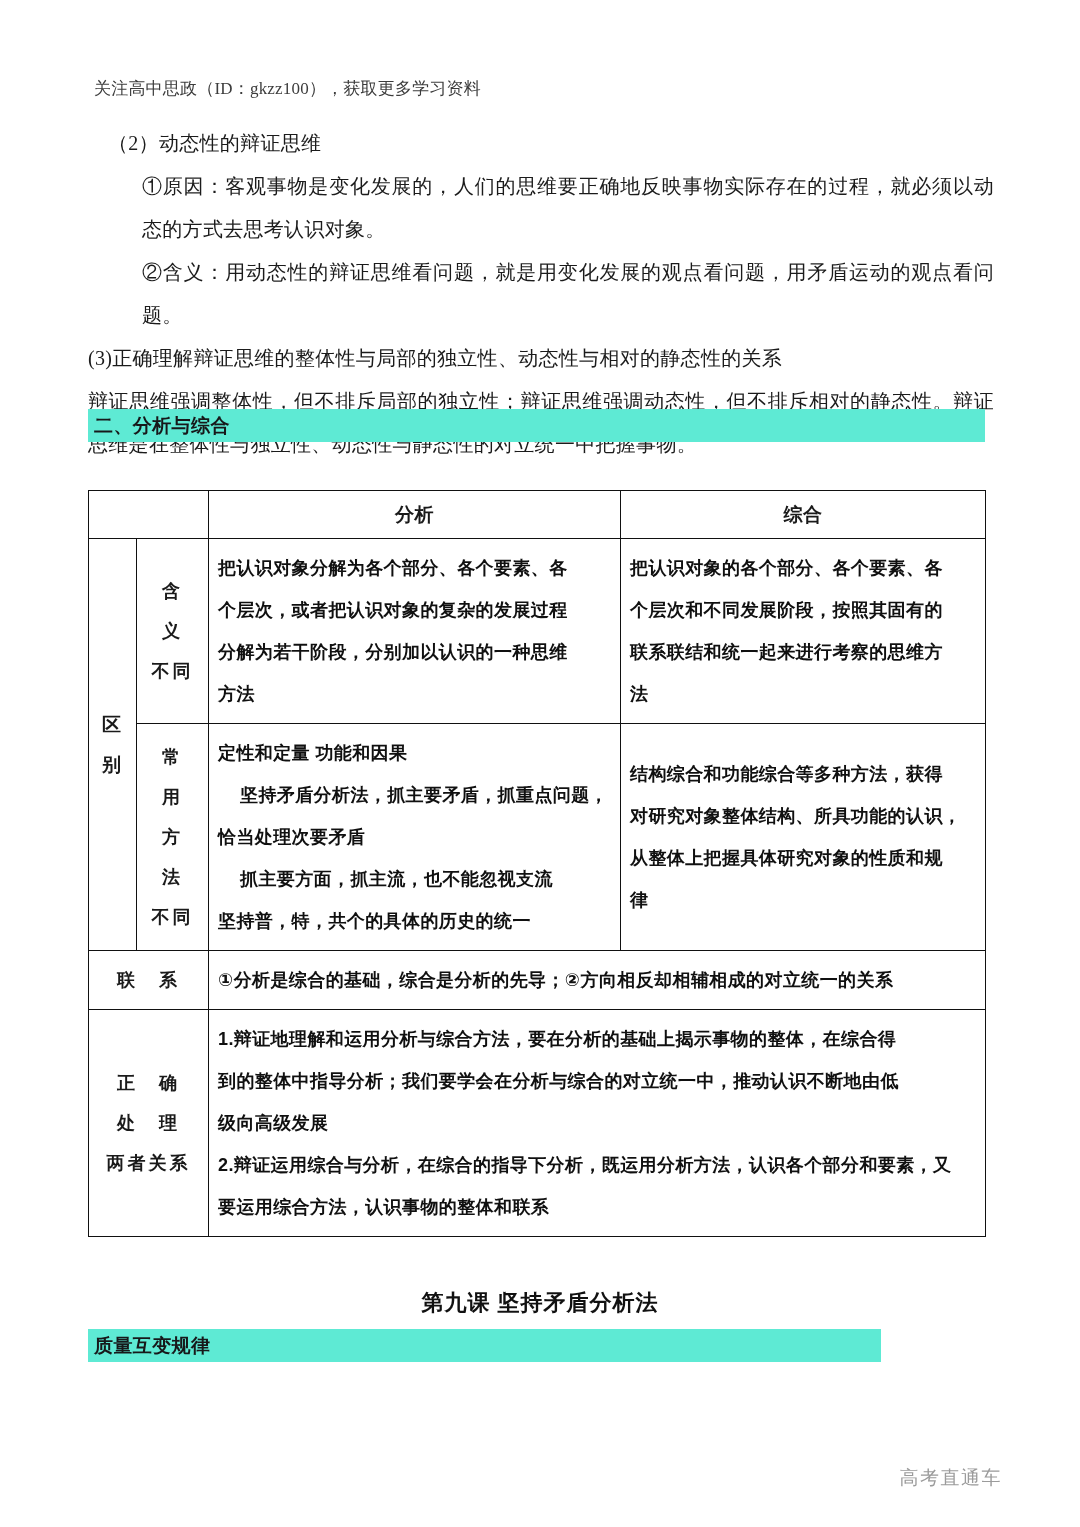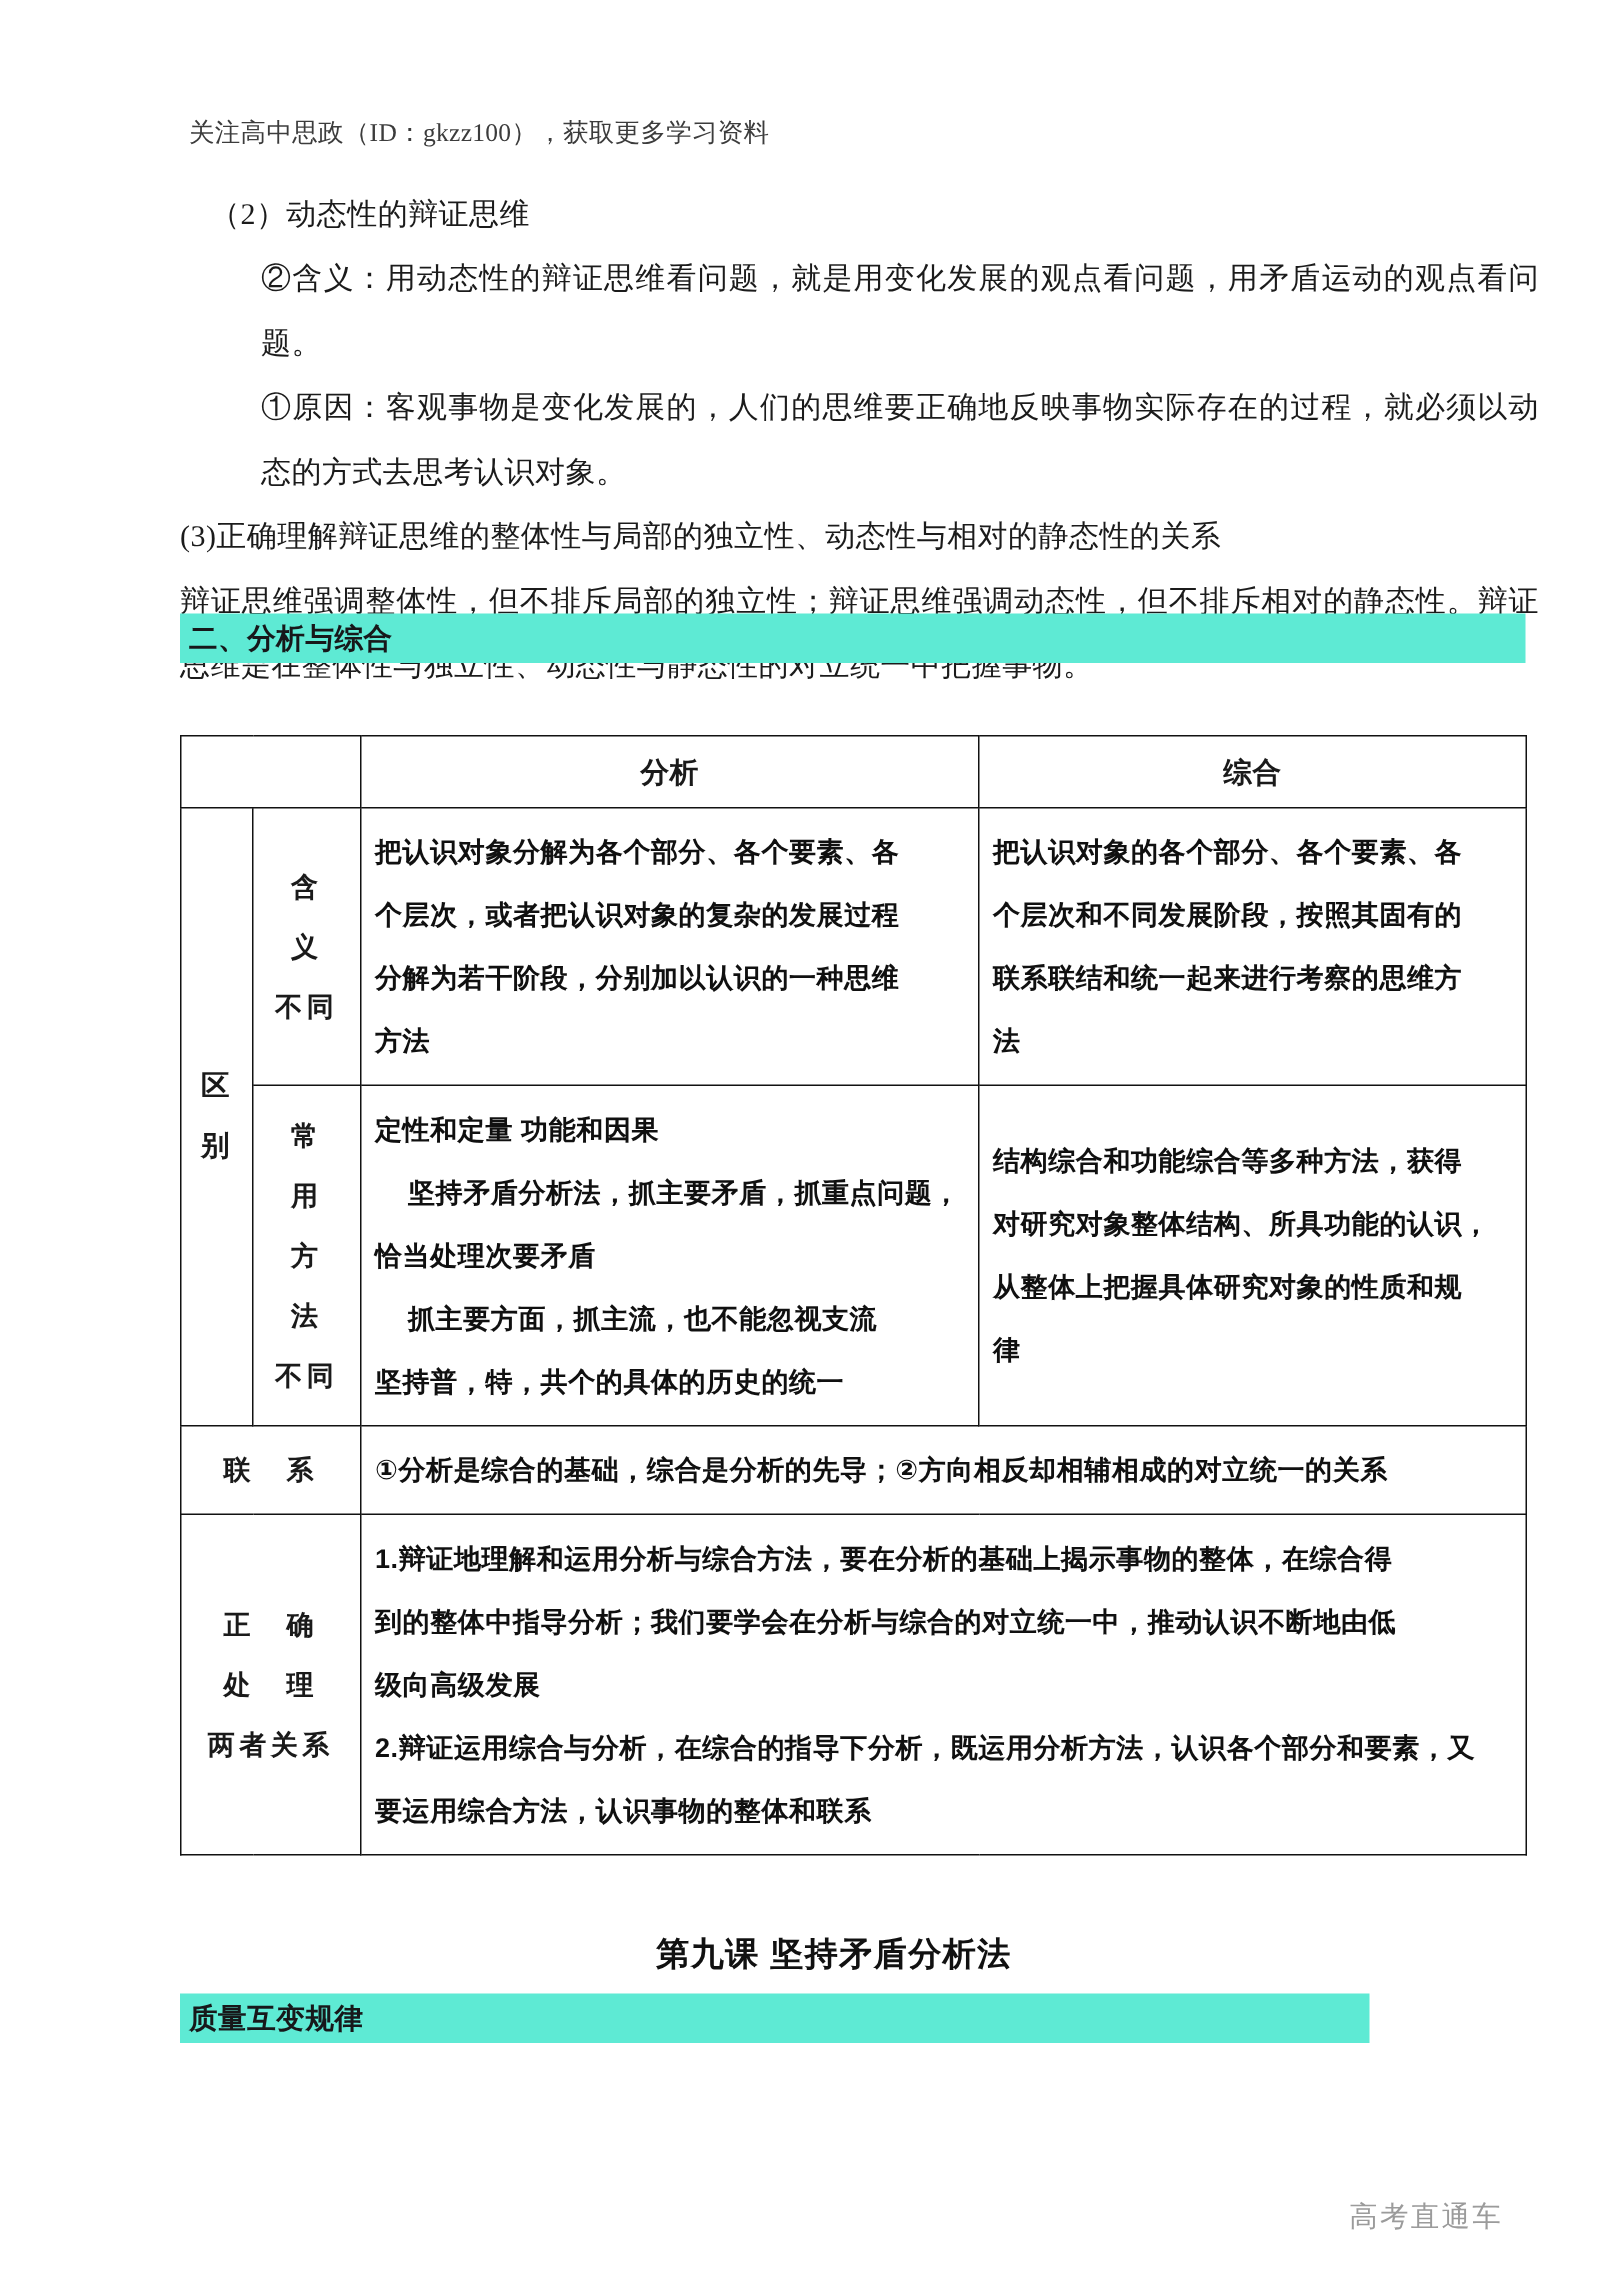--- a/index.html
+++ b/index.html
@@ -13,21 +13,20 @@
     height: 1527px;
     position: relative;
     font-family: "Liberation Serif", "DejaVu Serif", serif;
     color: #1a1a1a;
     overflow: hidden;
   }
   .page {
     position: absolute;
     inset: 0;
     padding: 0;
-    margin-left: 32px;
   }
 
   
   .doc-header {
     position: absolute;
     left: 94px;
     top: 78px;
     font-size: 17px;
     line-height: 1.3;
     color: #3c3c3c;
@@ -180,22 +179,22 @@
 </style>
 </head>
 <body>
 
 <div class="page">
 
   <div class="doc-header">关注高中思政（ID：gkzz100），获取更多学习资料</div>
 
   <div class="prose">
     <p class="p p-indent-1">（2）动态性的辩证思维</p>
+    <p class="p p-indent-2">①原因：客观事物是变化发展的，人们的思维要正确地反映事物实际存在的过程，就必须以动态的方式去思考认识对象。</p>
     <p class="p p-indent-2">②含义：用动态性的辩证思维看问题，就是用变化发展的观点看问题，用矛盾运动的观点看问题。</p>
-    <p class="p p-indent-2">①原因：客观事物是变化发展的，人们的思维要正确地反映事物实际存在的过程，就必须以动态的方式去思考认识对象。</p>
     <p class="p">(3)正确理解辩证思维的整体性与局部的独立性、动态性与相对的静态性的关系</p>
     <p class="p">辩证思维强调整体性，但不排斥局部的独立性；辩证思维强调动态性，但不排斥相对的静态性。辩证思维是在整体性与独立性、动态性与静态性的对立统一中把握事物。</p>
   </div>
 
   <div class="banner" id="banner-analysis">
     <span>二、分析与综合</span>
   </div>
 
 
   <div class="tbl-wrap">

